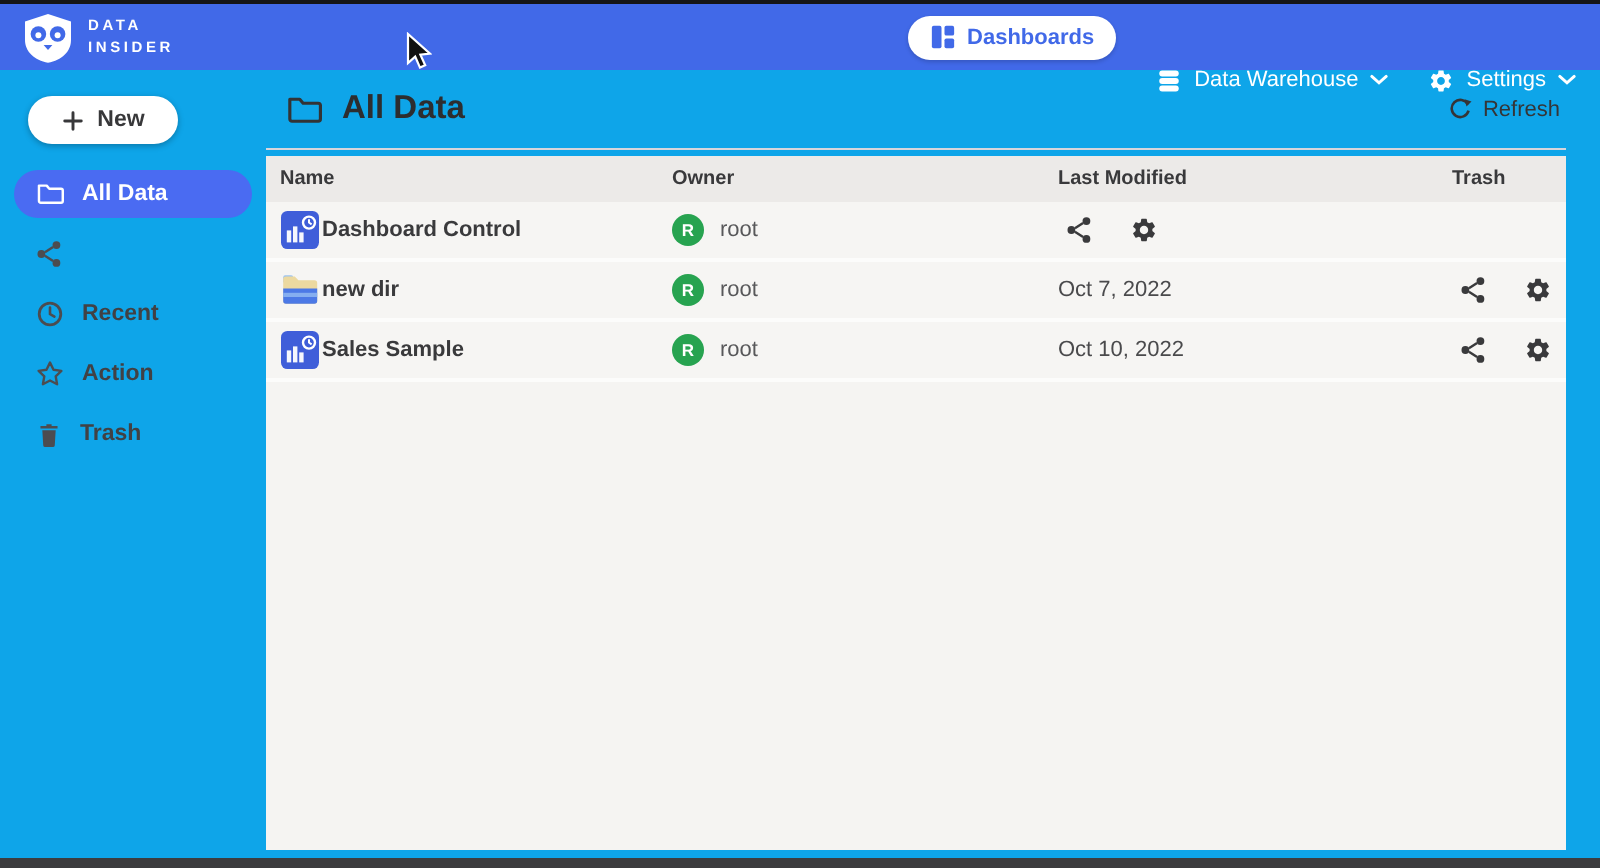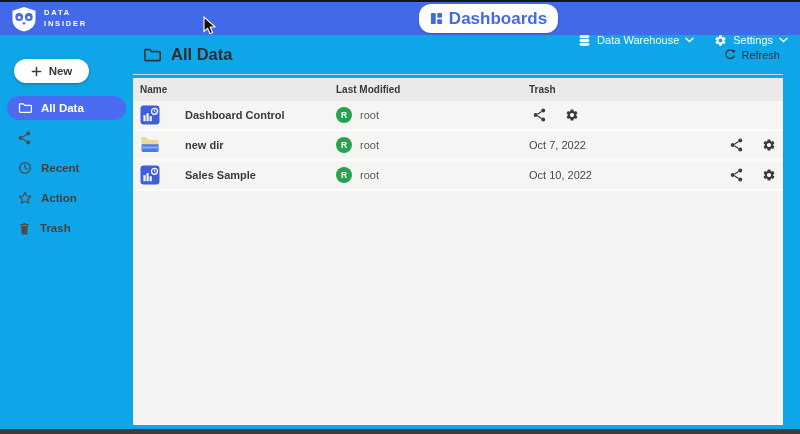--- a/index.html
+++ b/index.html
@@ -8,30 +8,30 @@
 
   .top-edge { height:2px; background:#151517; }
   .bottom-edge { position:absolute; left:0; bottom:0; width:100%; height:5px; background:#3c3c3e; }
 
   
   .topbar { height:33px; background:#4169e8; display:flex; align-items:center; justify-content:space-between; padding:0 12px 0 11px; }
   .brand { display:flex; align-items:center; gap:7px; }
   .brand-text { color:#fff; font-size:7.5px; font-weight:bold; letter-spacing:1.8px; line-height:1.45; }
   .topnav { display:flex; align-items:center; gap:20px; }
   .pill-btn { display:flex; align-items:center; gap:6px; background:#fff; color:#4169e8;
-              border:none; border-radius:12px; padding:4.5px 11px; font-size:17px; font-weight:bold;
+              border:none; border-radius:12px; padding:4.5px 11px; font-size:11px; font-weight:bold;
               font-family:inherit; cursor:pointer; box-shadow:0 1px 2px rgba(0,0,0,.18); }
   .nav-link { display:flex; align-items:center; gap:6px; color:#fff; font-size:11px; font-weight:normal; cursor:pointer;margin-top:43px; }
   .nav-link svg { display:block; }
 
   
   .app-body { display:flex; height:394px; }
 
   
-  .sidebar { width:133px; flex:none; padding-top:24px; }
+  .sidebar { width:133px; flex:none; padding-top:13px; }
   .new-btn { display:flex; align-items:center; justify-content:center; gap:7px; margin-left:14px;
              width:75px; height:24px; background:#fff; border:none; border-radius:13px;
              font-family:inherit; font-size:11.5px; font-weight:bold; color:#38383a;
              box-shadow:0 1px 3px rgba(0,0,0,.28); cursor:pointer; }
   .side-nav { margin-top:13px; }
   .side-item { display:flex; align-items:center; gap:9px; height:24px; margin:0 7px 6px 7px;
                padding-left:11px; border-radius:12px; font-size:11.5px; font-weight:bold;
                color:#414144; cursor:pointer; }
   .side-item .ic { display:flex; color:#4c4c50; }
   .side-item.active { background:#4a6bf2; color:#fff; }
@@ -42,21 +42,21 @@
   .content-header { height:40px; display:flex; align-items:center; gap:10px; padding:0 3px 0 10px;
                     border-bottom:1px solid #d7d5db; }
   .page-title { font-size:16.5px; font-weight:bold; color:#2d2d2f; }
   .refresh-btn { margin-left:auto; display:flex; align-items:flex-end; gap:5px; background:none; border:none;
                  font-family:inherit; font-size:11px; color:#353537; cursor:pointer; }
 
   .table-card { margin-top:3px; height:347px; background:#f5f4f2; }
   .tgrid { display:grid; grid-template-columns:196px 193px 197px 1fr; align-items:center; padding-left:7px; }
   .thead { height:23px; background:#eceae8; font-size:10px; font-weight:bold; color:#39393b; }
   .trow  { height:30px; background:#f6f5f3; border-bottom:2px solid #fcfcfb; cursor:pointer; }
-  .cell-name { display:flex; align-items:center; gap:25px; font-size:11px; font-weight:bold; color:#3a3a3c; }
+  .cell-name { display:flex; align-items:center; gap:1px; font-size:11px; font-weight:bold; color:#3a3a3c; }
   .cell-owner { display:flex; align-items:center; gap:8px; font-size:11px; color:#58585a; }
   .avatar { width:16px; height:16px; border-radius:50%; background:#27a350; color:#fff;
             font-size:8.5px; font-weight:bold; display:flex; align-items:center; justify-content:center; }
   .cell-date { font-size:11px; color:#4a4a4c; }
   .cell-action { display:flex; align-items:center; gap:19px; padding-left:4px; }
   .act-btn { background:none; border:none; padding:0; color:#3a3a3c; cursor:pointer; display:flex; }
 
   .file-ic { display:flex; }
 
   
@@ -241,20 +241,21 @@
           <svg width="12" height="12">
               <use href="#sym-refresh"></use>
             </svg>
           <span>Refresh</span>
         </button>
       </div>
 
       <div class="table-card">
         <div class="tgrid thead">
           <div>Name</div>
+          <div>Owner</div>
           <div>Last Modified</div>
           <div>Trash</div>
         </div>
 
         <div class="tgrid trow">
           <div class="cell-name">
             <span class="file-ic">
                 <svg width="20" height="20">
                   <use href="#sym-file-dashboard"></use>
                 </svg>

